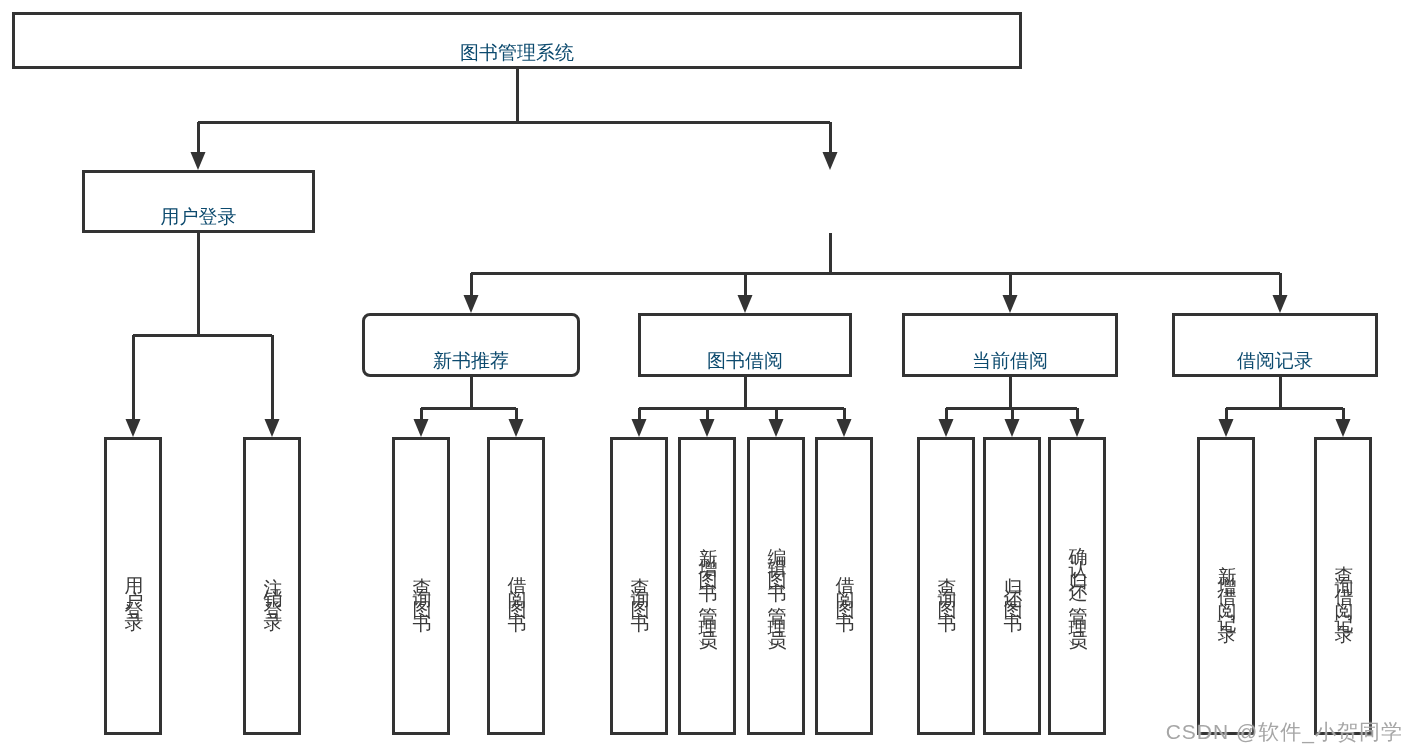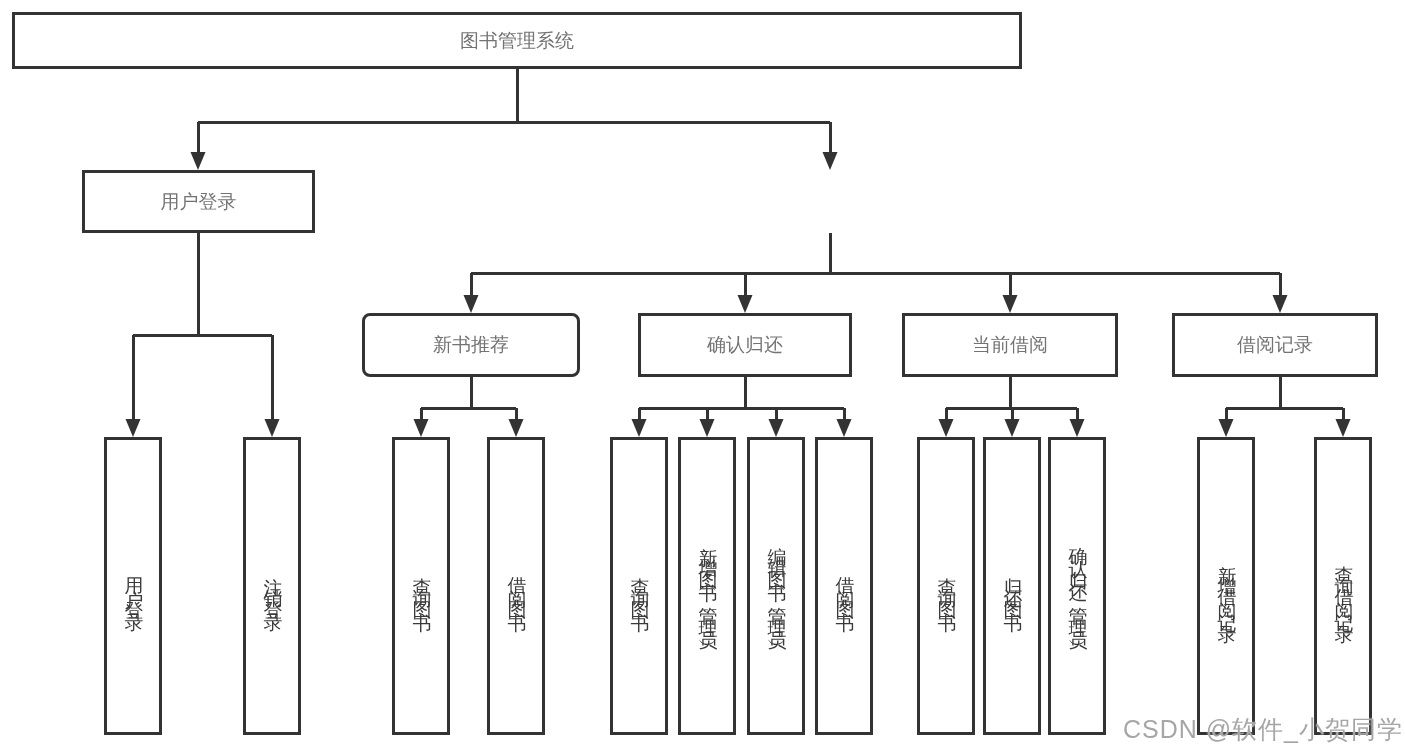--- a/index.html
+++ b/index.html
@@ -27,24 +27,24 @@
   .wires polygon {
     fill: #333333;
     stroke: none;
   }
 
   .box {
     position: absolute;
     background: #ffffff;
     border: 3px solid #333333;
     display: flex;
-    align-items: center;
+    align-items: flex-end;
     justify-content: center;
     font-size: 19px;
-    color: #737373;
+    color: #0c4a6e;
     white-space: nowrap;
   }
 
   .leaf {
     position: absolute;
     top: 437px;
     width: 58px;
     height: 298px;
     background: #ffffff;
     border: 3px solid #333333;
@@ -54,21 +54,21 @@
     line-height: 50px;
     font-size: 19px;
     letter-spacing: 12px;
     color: #3a3a3a;
   }
 
   .watermark {
     position: absolute;
     right: 2px;
     bottom: 1px;
-    font-size: 25px;
+    font-size: 21px;
     color: #a6a6a6;
     letter-spacing: 1px;
     text-shadow: 0 0 2px rgba(255,255,255,0.8);
   }
 </style>
 </head>
 <body>
 
 <div class="canvas">
 
@@ -126,21 +126,21 @@
   </div>
 
   <div class="box" style="left:82px; top:170px; width:233px; height:63px;">
     <span>用户登录</span>
   </div>
 
   <div class="box" style="left:362px; top:313px; width:218px; height:64px;border-radius:8px;">
     <span>新书推荐</span>
   </div>
   <div class="box" style="left:638px; top:313px; width:214px; height:64px;">
-    <span>确认归还</span>
+    <span>图书借阅</span>
   </div>
   <div class="box" style="left:902px; top:313px; width:216px; height:64px;">
     <span>当前借阅</span>
   </div>
   <div class="box" style="left:1172px; top:313px; width:206px; height:64px;">
     <span>借阅记录</span>
   </div>
 
   <div class="leaf" style="left:104px;">用户登录</div>
   <div class="leaf" style="left:243px;">注销登录</div>

